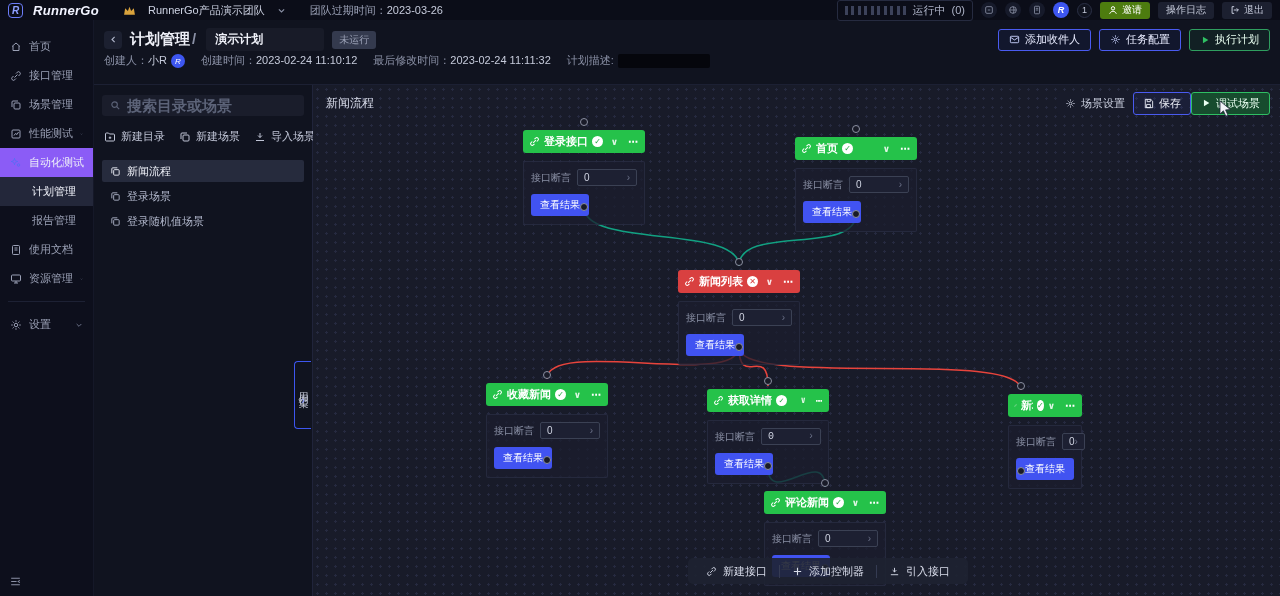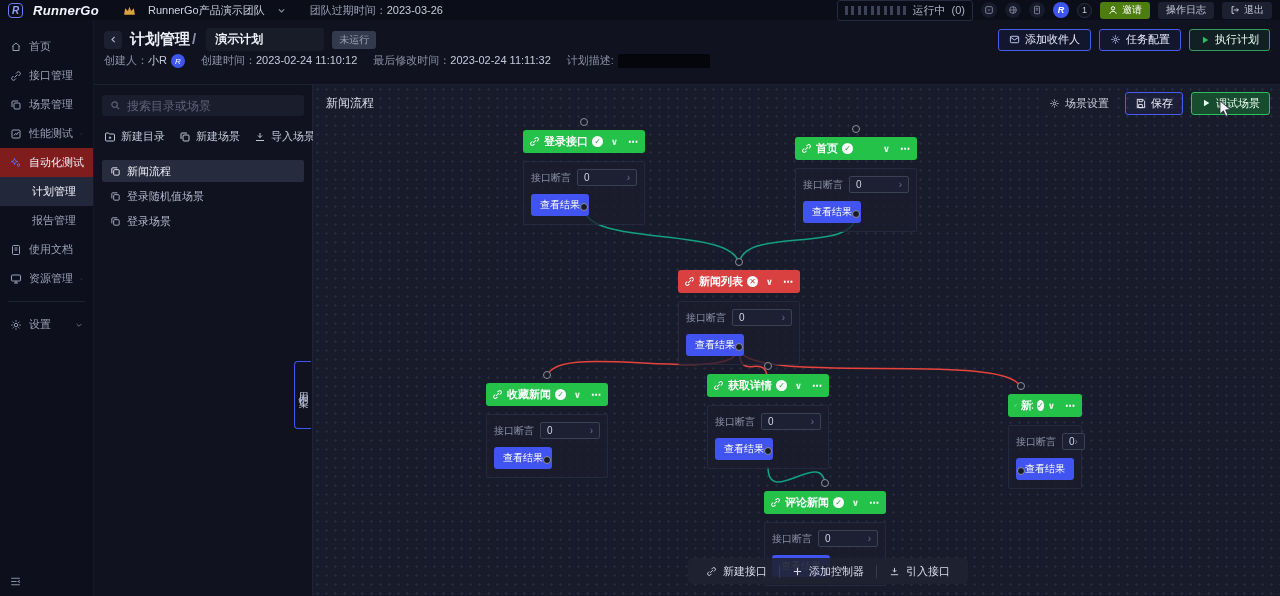--- a/index.html
+++ b/index.html
@@ -36,21 +36,21 @@
   .plan-header { height:65px; background:#10131f; border-bottom:1px solid #1c2033; padding:8px 10px 0 10px; }
   .content-row { display:flex; height:511px; }
   .tree-panel { width:219px; background:#10131f; border-right:1px solid #20243a; padding:10px 8px; position:relative; }
   .main-canvas { flex:1; position:relative; background:#181b29;
     background-image:radial-gradient(circle,#262a40 1px,transparent 1.2px);
     background-size:9px 9px; overflow:hidden; }
 
   
   .side-item { height:29px; display:flex; align-items:center; gap:7px; padding:0 10px; color:#9aa0b5; cursor:pointer; }
   .side-item .lbl { white-space:nowrap; }
-  .side-item.active-parent { background:#7f1d1d; color:#eef0f8; }
+  .side-item.active-parent { background:#8b5cf6; color:#eef0f8; }
   .side-item.active-parent .ico { color:#5a6cf5; }
   .side-item.sub { padding-left:32px; color:#9aa0b5; }
   .side-item.selected { background:#23273a; color:#f0f2fa; }
   .side-item .chev { margin-left:auto; color:#6a7087; }
   .side-divider { height:1px; background:#1d2134; margin:8px 8px; }
   .collapse-btn { position:absolute; left:9px; bottom:8px; color:#8a90a5; cursor:pointer; }
 
   
   .ph-row1 { display:flex; align-items:center; gap:8px; }
   .back-btn { width:18px; height:18px; border-radius:4px; background:#1c2030; color:#aeb4c8; display:flex; align-items:center; justify-content:center; cursor:pointer; }
@@ -61,34 +61,34 @@
   .ph-actions { margin-left:auto; display:flex; gap:8px; }
   .ph-btn { height:22px; display:flex; align-items:center; gap:5px; padding:0 10px; border-radius:3px; font-size:11px; cursor:pointer; background:rgba(61,86,240,.07); border:1px solid #4a5bf0; color:#e8ebff; }
   .ph-btn.green { border-color:#2f9e5f; background:rgba(47,191,99,.08); color:#e9fff1; }
   .ph-row2 { display:flex; align-items:center; gap:16px; margin-top:2px; color:#8a90a5; }
   .ph-row2 .val { color:#c6cbdb; }
   .mini-avatar { width:14px; height:14px; border-radius:50%; background:#3d56f0; display:inline-flex; align-items:center; justify-content:center; color:#fff; font-size:8px; font-style:italic; vertical-align:middle; margin-left:4px; }
   .desc-input { width:92px; height:14px; background:#05060c; border:none; border-radius:2px; margin-left:4px; }
 
   
   .search-box { height:21px; background:#1a1d2b; border-radius:3px; display:flex; align-items:center; gap:6px; padding:0 8px; color:#5c6378; }
-  .search-box input { flex:1; background:transparent; border:none; outline:none; color:#c6cbdb; font-size:12px; font-family:inherit; }
+  .search-box input { flex:1; background:transparent; border:none; outline:none; color:#c6cbdb; font-size:15px; font-family:inherit;font-weight:bold; }
   .search-box input::placeholder { color:#5c6378; }
   .tree-actions { display:flex; align-items:center; margin-top:13px; color:#c0c5d6; }
   .tree-act { display:flex; align-items:center; gap:5px; cursor:pointer; padding:0 7px; white-space:nowrap; }
   .tree-act:first-child { padding-left:2px; }
   .tree-sep { width:1px; height:12px; background:#2a2e44; }
   .tree-list { margin-top:16px; display:flex; flex-direction:column; gap:3px; }
   .tree-item { height:22px; display:flex; align-items:center; gap:6px; padding:0 8px; border-radius:2px; color:#aeb4c8; cursor:pointer; white-space:nowrap; }
   .tree-item.selected { background:#262b3d; color:#eef0f8; }
 
   
   .canvas-header { height:36px; display:flex; align-items:center; padding:0 10px 0 13px; background:#13162400; position:relative; z-index:10; }
   .canvas-title { font-size:12px; color:#d8dcea; }
-  .canvas-actions { margin-left:auto; display:flex; align-items:flex-start; gap:8px; }
+  .canvas-actions { margin-left:auto; display:flex; align-items:flex-start; gap:0; }
   .ca-plain { display:flex; align-items:center; gap:5px; color:#c6cbdb; background:#181b2a; border-radius:3px; padding:4px 8px; cursor:pointer; }
   .ca-save { display:flex; align-items:center; gap:5px; color:#eef0f8; border:1px solid #4a5bf0; background:rgba(61,86,240,.08); border-radius:3px; padding:3px 9px; cursor:pointer; }
   .ca-debug { display:flex; align-items:center; gap:5px; color:#eafff2; border:1px solid #2fbf63; background:#174c2e; border-radius:3px; padding:3px 9px; cursor:pointer; }
 
   
   #edge-layer { position:absolute; left:0; top:0; pointer-events:none; z-index:1; }
   .node { position:absolute; width:122px; z-index:5; }
   .node-header { height:23px; border-radius:3px; display:flex; align-items:center; gap:4px; padding:0 6px; color:#fff; font-size:11px; font-weight:bold; cursor:move; }
   .node.success .node-header { background:#25c24a; }
   .node.error .node-header { background:#d94040; }
@@ -349,28 +349,28 @@
                 <rect x="8" y="8" width="12" height="12" rx="2"></rect>
                 <path d="M16 4H6a2 2 0 0 0-2 2v10"></path>
               </svg>
             <span>新闻流程</span>
           </div>
           <div class="tree-item">
             <svg class="ico" width="11" height="11" viewBox="0 0 24 24" fill="none" stroke="currentColor" stroke-width="2">
                 <rect x="8" y="8" width="12" height="12" rx="2"></rect>
                 <path d="M16 4H6a2 2 0 0 0-2 2v10"></path>
               </svg>
-            <span>登录随机值场景</span>
+            <span>登录场景</span>
           </div>
           <div class="tree-item">
             <svg class="ico" width="11" height="11" viewBox="0 0 24 24" fill="none" stroke="currentColor" stroke-width="2">
                 <rect x="8" y="8" width="12" height="12" rx="2"></rect>
                 <path d="M16 4H6a2 2 0 0 0-2 2v10"></path>
               </svg>
-            <span>登录场景</span>
+            <span>登录随机值场景</span>
           </div>
         </div>
       </div>
 
       <div class="main-canvas">
         <div class="canvas-header">
           <span class="canvas-title">新闻流程</span>
           <span class="canvas-actions">
             <span class="ca-plain">
               <svg width="11" height="11" viewBox="0 0 24 24" fill="none" stroke="currentColor" stroke-width="2">
@@ -489,21 +489,21 @@
         <span class="assert-label">接口断言</span>
         <span class="assert-select">
           <span class="assert-value">0</span>
           <span class="assert-caret">›</span>
         </span>
       </div>
       <button class="view-result">查看结果</button>
     </div>
     <span class="port bottom"></span>
   </div>
-            <div class="node success" style="left: 394px; top: 289px;">
+            <div class="node success" style="left: 394px; top: 304px; font-family: Liberation Mono, monospace;">
     <span class="port top"></span>
     <div class="node-header">
       <svg width="11" height="11" viewBox="0 0 24 24" fill="none" stroke="#fff" stroke-width="2.2">
                   <path d="M9 15l6-6M7 12l-2.5 2.5a3.5 3.5 0 0 0 5 5L12 17M17 12l2.5-2.5a3.5 3.5 0 0 0-5-5L12 7"></path>
                 </svg>
       <span class="node-label">获取详情</span>
       <span class="node-status">✓</span>
       <span class="node-caret">∨</span>
       <span class="node-menu">⋯</span>
     </div>

